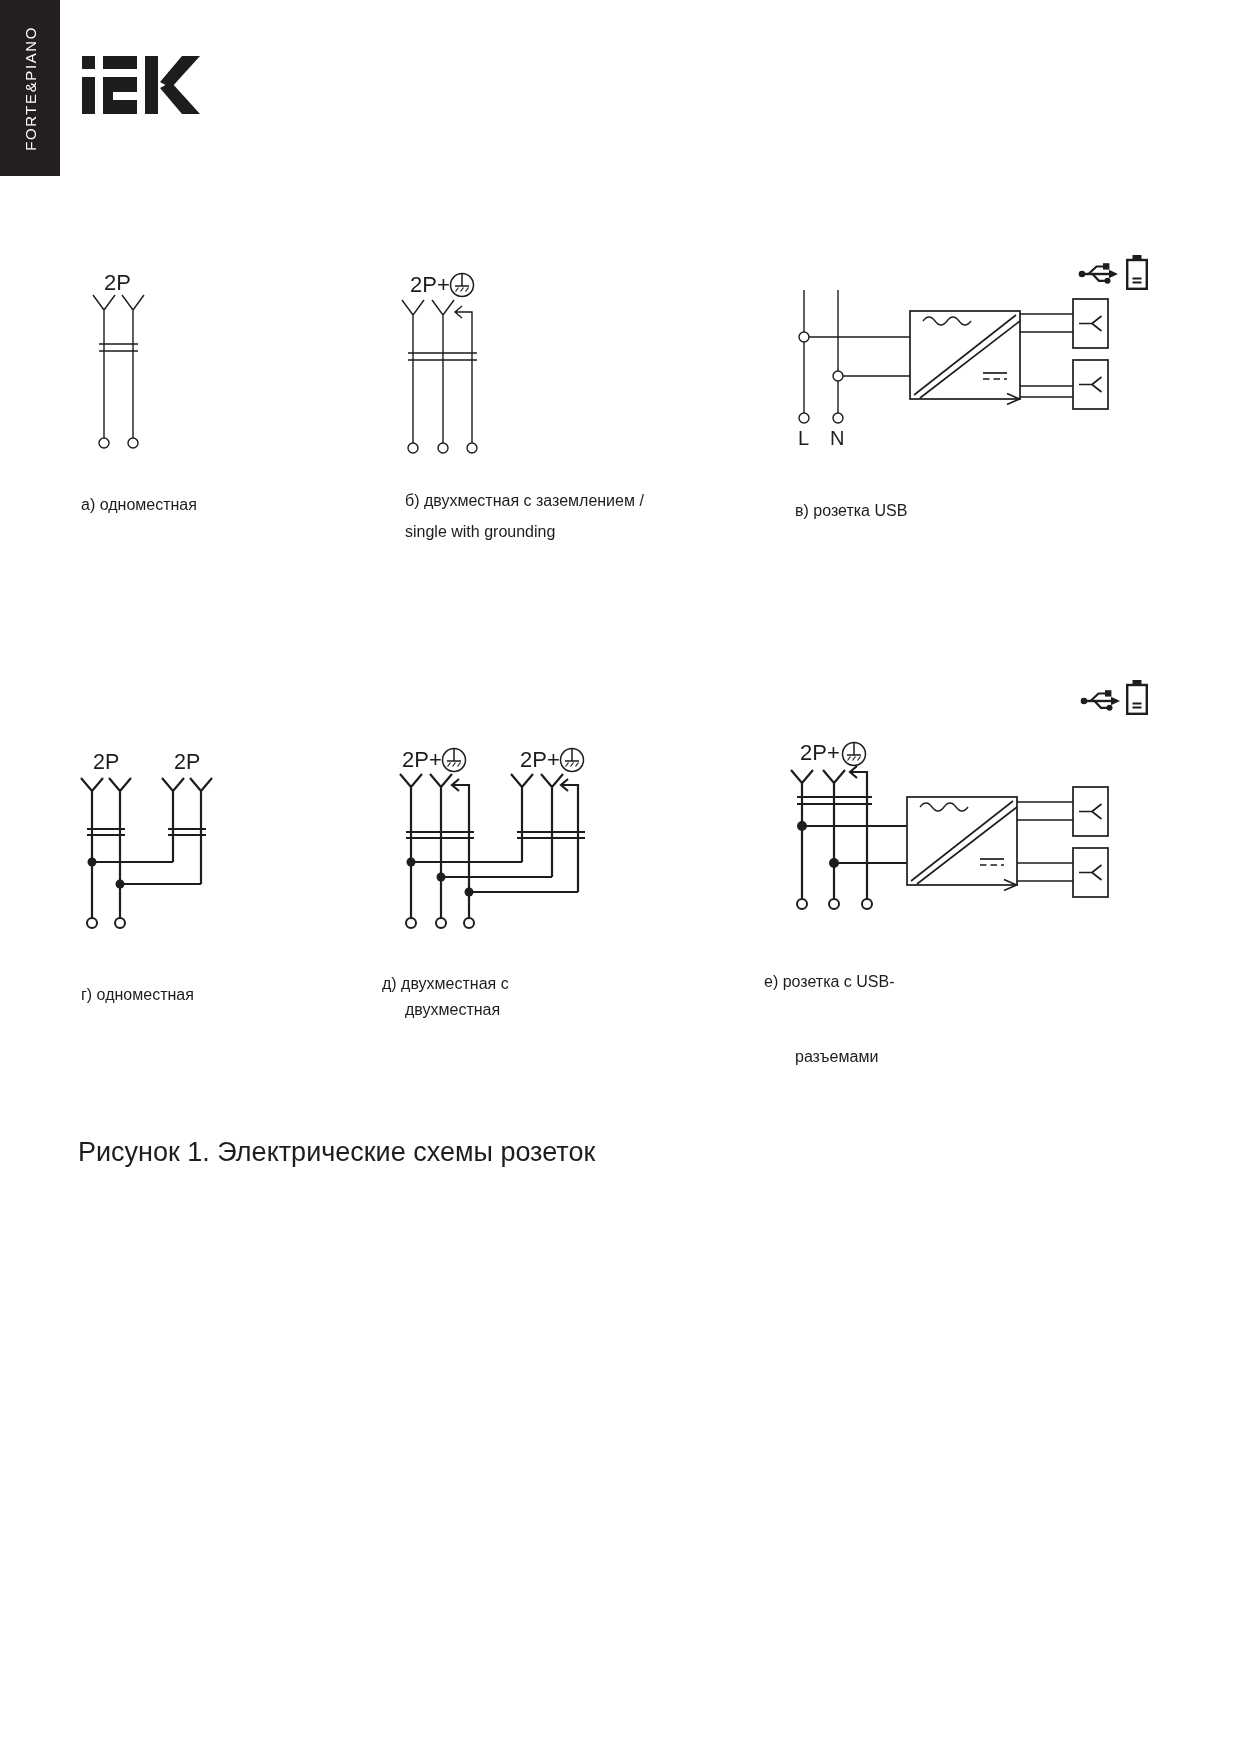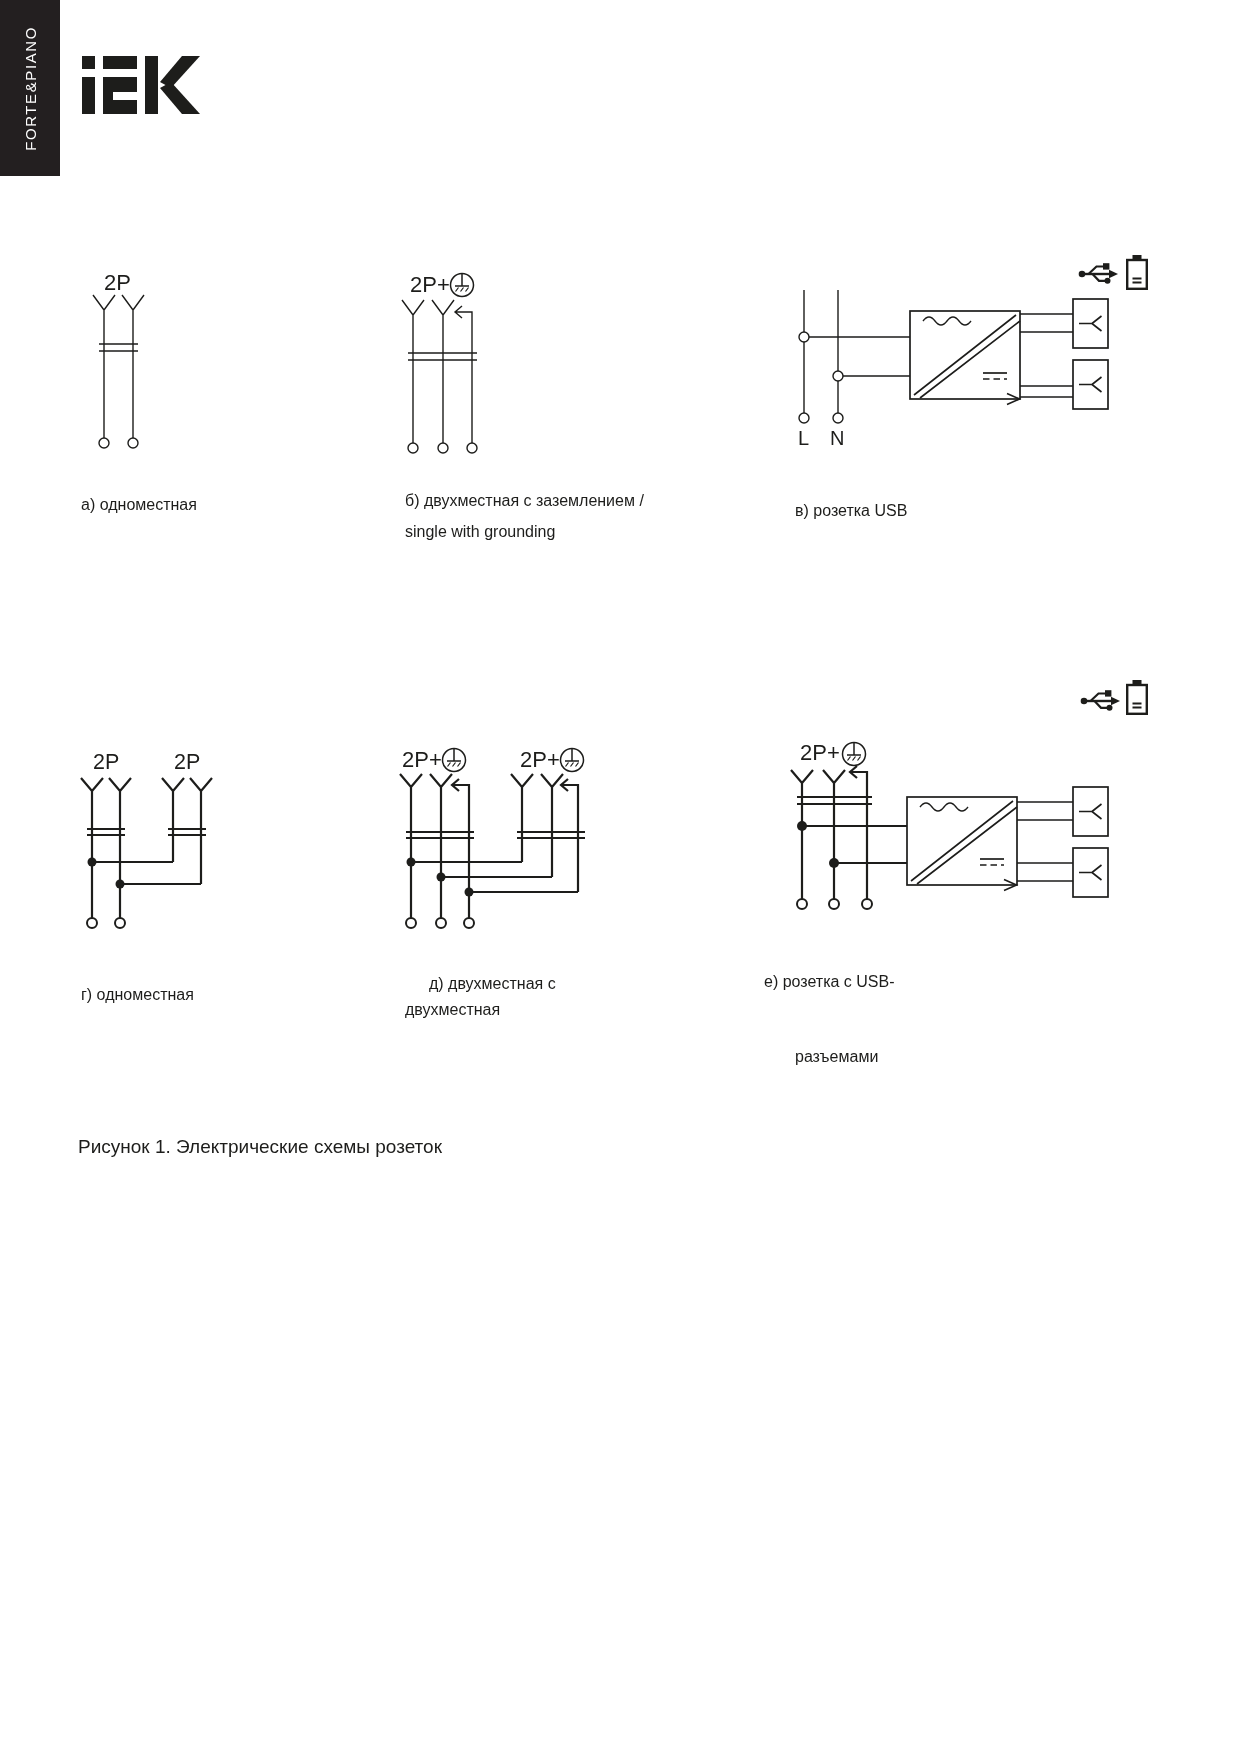--- a/index.html
+++ b/index.html
@@ -7,21 +7,21 @@
         font-family:"Liberation Sans",sans-serif;color:#1d1d1b;}
   .abs{position:absolute;}
   .brandband{left:0;top:0;width:60px;height:176px;background:#231f20;
              display:flex;align-items:center;justify-content:center;}
   .brandtext{writing-mode:vertical-rl;transform:rotate(180deg);color:#fff;
              font-size:15px;letter-spacing:1.6px;white-space:nowrap;}
   .tag{font-size:22px;line-height:1;white-space:nowrap;}
   .tag-sm{font-size:21.5px;line-height:1;white-space:nowrap;}
   .lbl{font-size:16px;line-height:26px;white-space:nowrap;}
   .wirelbl{font-size:20px;line-height:1;white-space:nowrap;}
-  .caption{font-size:19px;line-height:1.2;white-space:nowrap;}
+  .caption{font-size:27px;line-height:1.2;white-space:nowrap;}
   svg{display:block;overflow:visible;}
 </style>
 </head>
 <body>
 
 <div class="page">
 
   <svg width="0" height="0" class="abs" style="left:0;top:0" aria-hidden="true">
     <defs>
       <g id="gnd">
@@ -156,21 +156,21 @@
       <circle cx="13" cy="185" r="5" fill="#fff" stroke-width="2"></circle>
       <circle cx="43" cy="185" r="5" fill="#fff" stroke-width="2"></circle>
       <circle cx="71" cy="185" r="5" fill="#fff" stroke-width="2"></circle>
     </g>
     <circle cx="13" cy="124" r="4.5" fill="#1d1d1b"></circle>
     <circle cx="43" cy="139" r="4.5" fill="#1d1d1b"></circle>
     <circle cx="71" cy="154" r="4.5" fill="#1d1d1b"></circle>
   </svg>
   <span class="abs tag" style="left:402px;top:749px">2P+</span>
   <span class="abs tag" style="left:520px;top:749px">2P+</span>
-  <span class="abs lbl" style="left:429px;top:971px">д) двухместная с</span>
+  <span class="abs lbl" style="left:382px;top:971px">д) двухместная с</span>
   <span class="abs lbl" style="left:405px;top:997px">двухместная</span>
 
   <svg class="abs" style="left:780px;top:663px" width="390" height="255" viewBox="0 0 390 255">
     <use href="#gnd" transform="translate(74,91)"></use>
     <g stroke="#1d1d1b" stroke-width="2.2" fill="none">
       <path d="M11 107 L22 120 M33 107 L22 120 M22 120 L22 236"></path>
       <path d="M43 107 L54 120 M65 107 L54 120 M54 120 L54 236"></path>
       <path d="M70 109 L87 109 L87 236 M77 103 L70 109 L77 115"></path>
       <path d="M17 134 L92 134 M17 141 L92 141"></path>
       <path d="M22 163 L127 163 M54 200 L127 200"></path>

